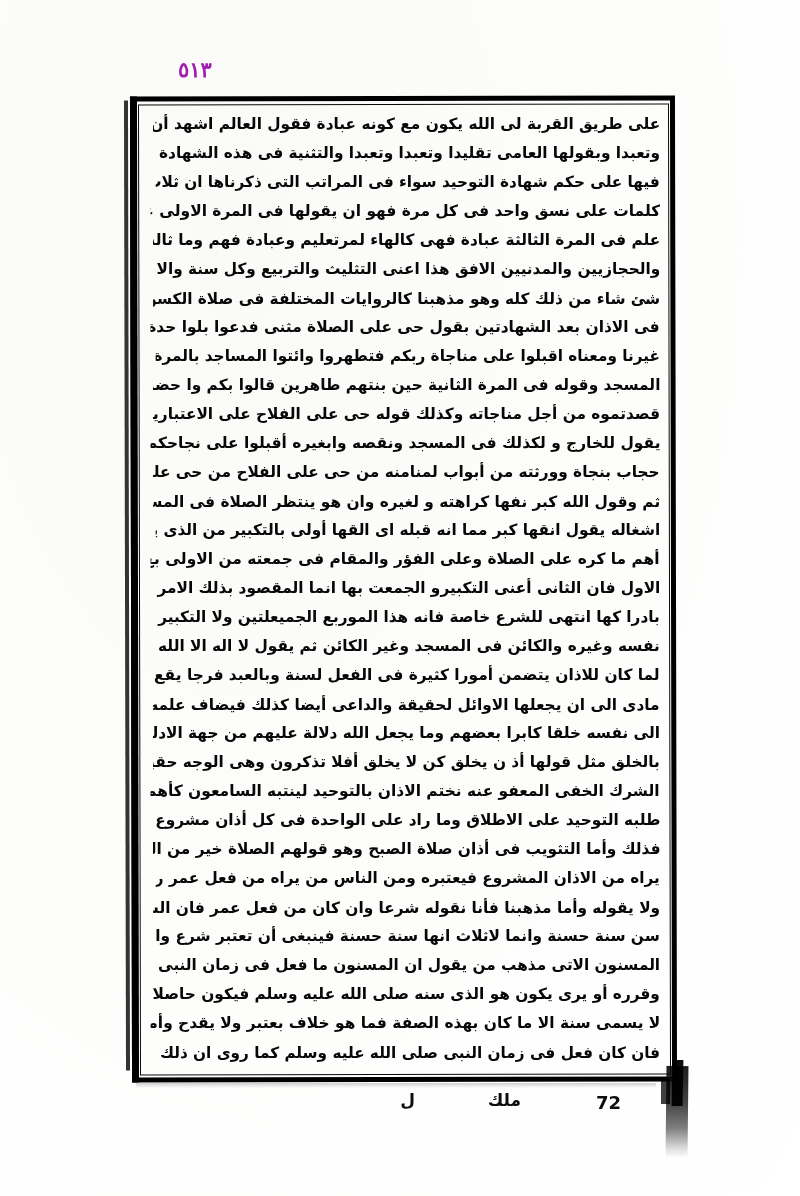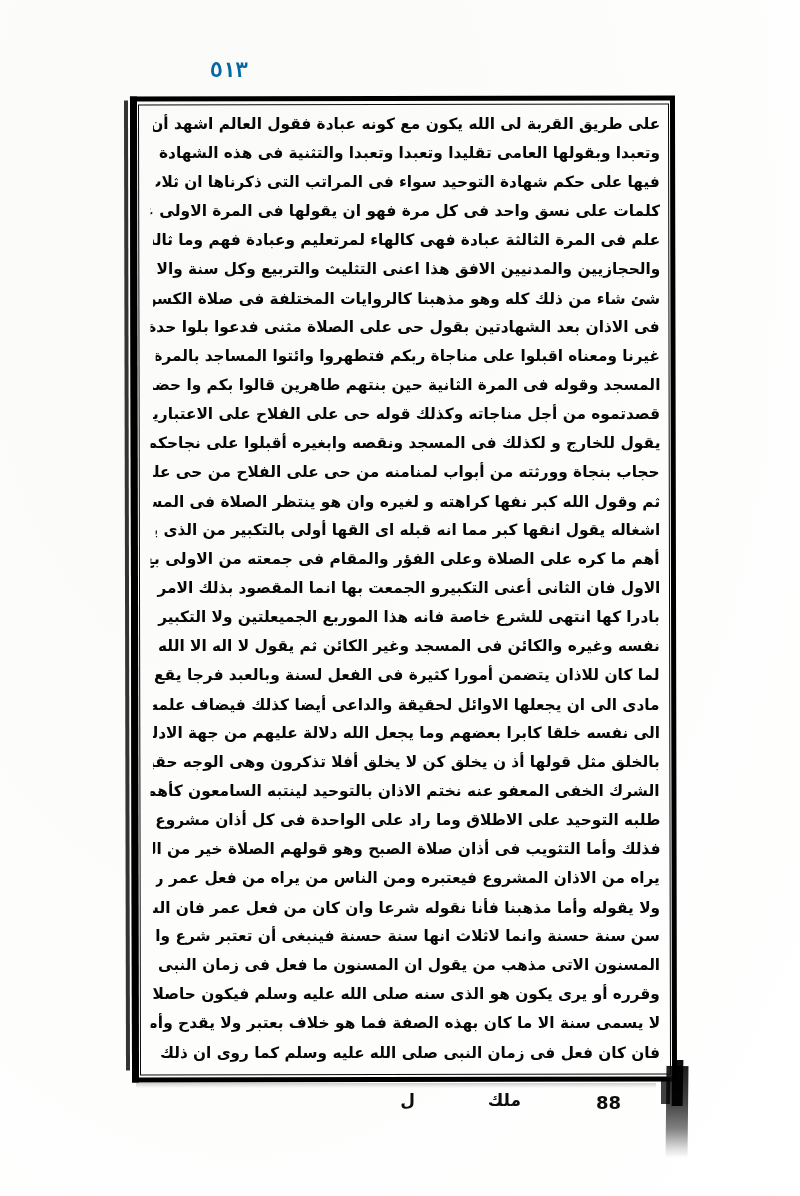--- a/index.html
+++ b/index.html
@@ -32,25 +32,25 @@
       radial-gradient(ellipse at 30% 20%, rgba(250,250,248,1) 0%, rgba(253,253,252,1) 55%, rgba(255,255,255,1) 100%);
     pointer-events: none;
   }
 
   
   #folio-number {
     position: absolute;
     left: 178px;
     top: 58px;
     width: 70px;
-    text-align: right;
-    font-family: Liberation Mono, monospace;
+    text-align: left;
+    font-family: Liberation Sans, sans-serif;
     font-size: 21px;
     font-weight: 700;
-    color: #0369a1;
+    color: #a21caf;
     letter-spacing: 0px;
     direction: rtl;
   }
 
   
   #text-frame {
     position: absolute;
     left: 131px;
     top: 96px;
     width: 545px;
@@ -252,21 +252,21 @@
       <div class="line" style="height: 29.0303px; line-height: 29.0303px;">سن سنة حسنة وانما لاثلاث انها سنة حسنة فينبغى أن تعتبر شرع وا وهى بهذا الاعتبار من الاذان</div>
       <div class="line" style="height: 29.0303px; line-height: 29.0303px;">المسنون الاتى مذهب من يقول ان المسنون ما فعل فى زمان النبى صلى الله عليه وسلم وعرفه</div>
       <div class="line" style="height: 29.0303px; line-height: 29.0303px;">وقرره أو يرى يكون هو الذى سنه صلى الله عليه وسلم فيكون حاصلا عنده صاحب هذا القول انه</div>
       <div class="line" style="height: 29.0303px; line-height: 29.0303px;">لا يسمى سنة الا ما كان بهذه الصفة فما هو خلاف بعتبر ولا يقدح وأما من زاد حى على خير العمل</div>
       <div class="line" style="height: 29.0303px; line-height: 29.0303px;">فان كان فعل فى زمان النبى صلى الله عليه وسلم كما روى ان ذلك دعابه فى غزوة الخندق اذ كان</div>
     </div>
 
   <div id="scan-shadow"></div>
 
   <div id="bottom-register">
-    <span class="register-mark" id="quire-number">88</span>
+    <span class="register-mark" id="quire-number">72</span>
     <span class="register-mark" id="signature-mark">ملك</span>
     <span class="register-mark" id="catchword">ل</span>
   </div>
 
   <div id="ink-bleed"></div>
   <div id="ink-bleed-2"></div>
   <div id="ink-bleed-3"></div>
 
 </div>
 

